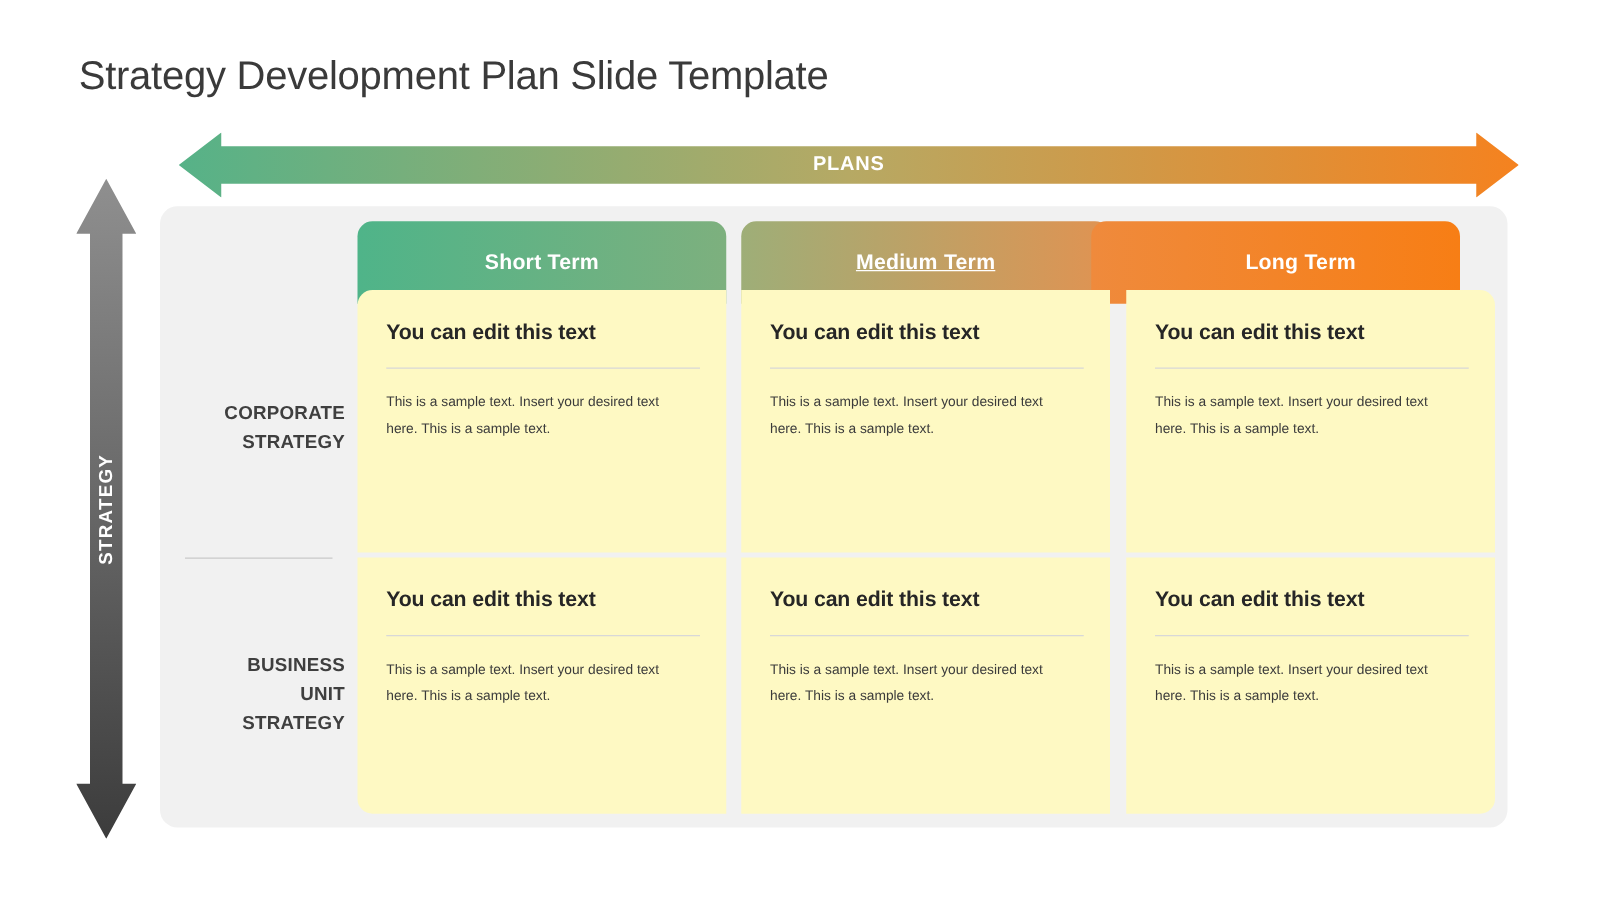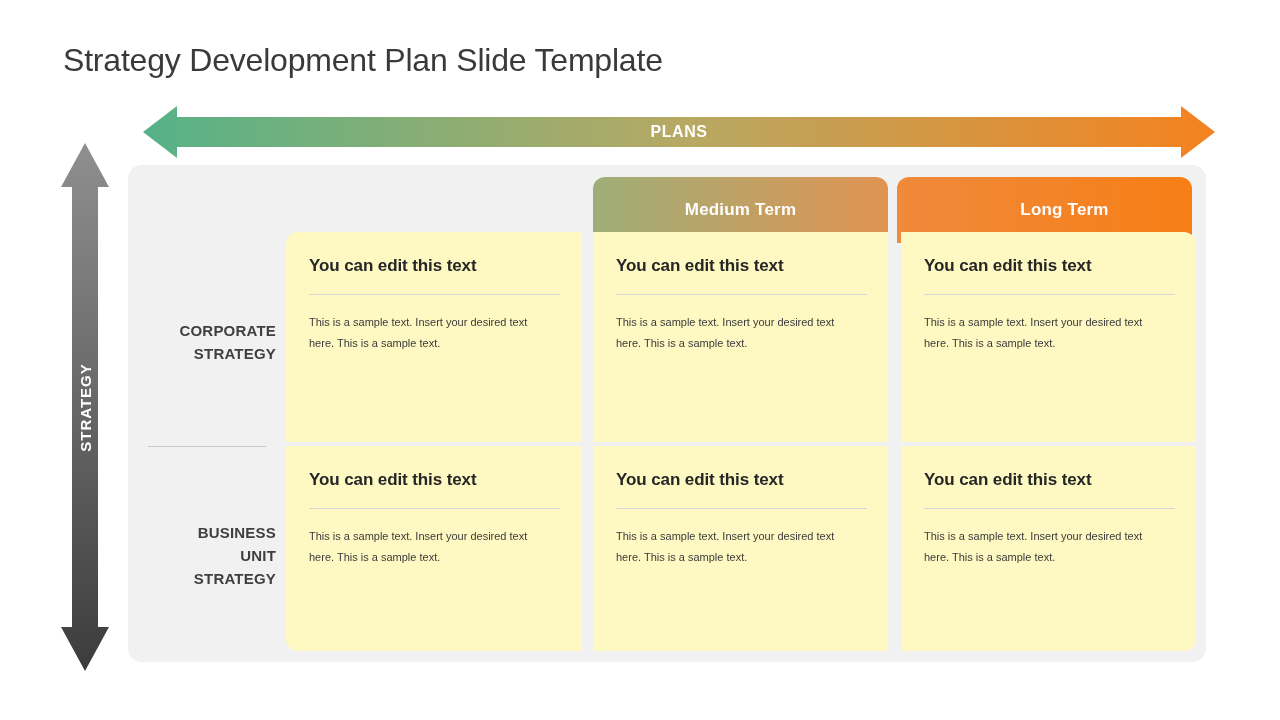--- a/index.html
+++ b/index.html
@@ -131,22 +131,22 @@
     border-radius: 12px 12px 0 0;
     display: flex;
     align-items: center;
     justify-content: center;
     color: #ffffff;
     font-size: 17px;
     font-weight: bold;
     letter-spacing: 0.2px;
   }
   .col-header.c0 { left: 158px; width: 295px; background: linear-gradient(90deg,#4fb489 0%, #7db07e 100%); }
-  .col-header.c1 { left: 465px; width: 295px; background: linear-gradient(90deg,#9eae78 0%, #e09352 100%); }
-  .col-header.c2 { left: 769px; width: 295px; background: linear-gradient(90deg,#ef8a3c 0%, #f77e15 100%); padding-left: 40px; }
+  .col-header.c1 { left: 465px; width: 295px; background: linear-gradient(90deg,#9eae78 0%, #e09352 100%); text-decoration: underline; }
+  .col-header.c2 { left: 745px; width: 295px; background: linear-gradient(90deg,#ef8a3c 0%, #f77e15 100%); padding-left: 40px; }
 
   
   .card {
     position: absolute;
     background: #fef9c3;
     padding: 24px 23px 0 23px;
   }
   .card.col0 { left: 158px; width: 295px; }
   .card.col1 { left: 465px; width: 295px; }
   .card.col2 { left: 773px; width: 295px; }
@@ -217,20 +217,21 @@
   </div>
 
   <div class="matrix-panel">
 
     <div class="row-labels">
       <div class="row-label r0">CORPORATE<br>STRATEGY</div>
       <div class="row-divider"></div>
       <div class="row-label r1">BUSINESS<br>UNIT<br>STRATEGY</div>
     </div>
 
+    <div class="col-header c0">Short Term</div>
     <div class="col-header c1">Medium Term</div>
     <div class="col-header c2">Long Term</div>
 
     <div class="card col0 row0">
       <div class="card-heading">You can edit this  text</div>
       <div class="card-divider"></div>
       <div class="card-body">This is a sample text.  Insert your desired text here. This is a sample text.</div>
     </div>
     <div class="card col1 row0">
       <div class="card-heading">You can edit this  text</div>

